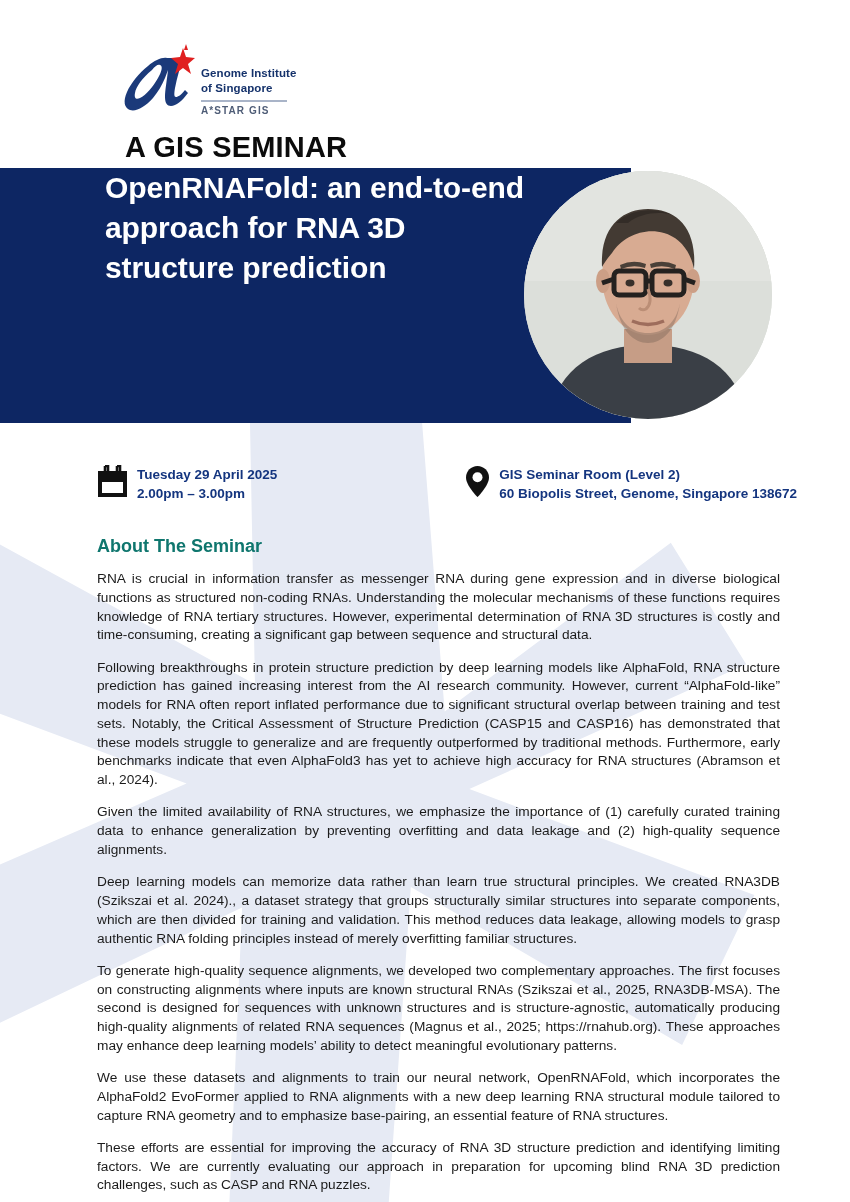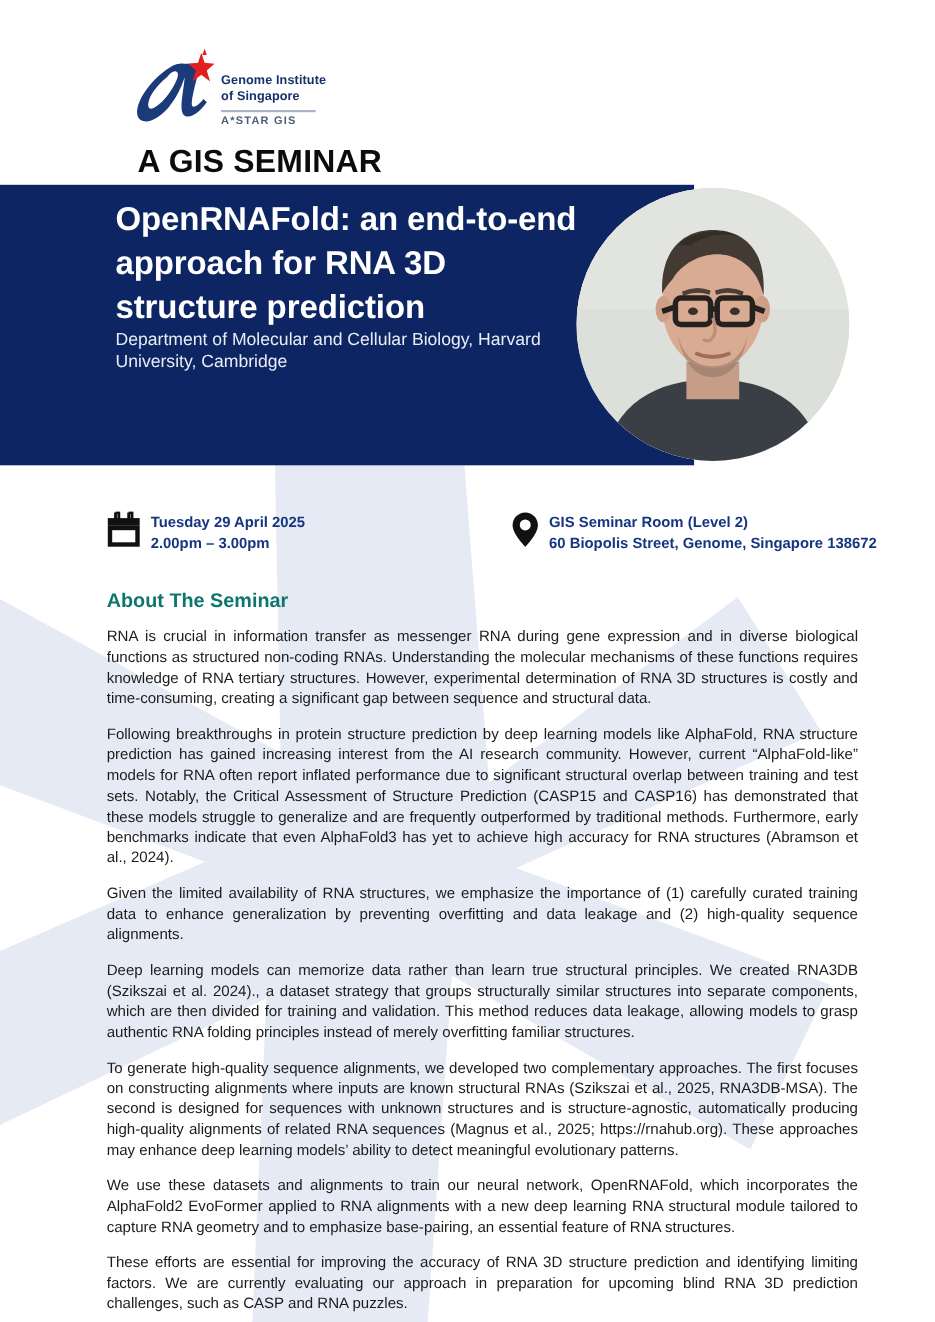--- a/index.html
+++ b/index.html
@@ -70,21 +70,21 @@
   
   #banner {
     position: absolute;
     left: 0; top: 168px;
     width: 631px; height: 255px;
     background: #0d2663;
     z-index: 1;
   }
   #banner-inner {
     position: absolute;
-    left: 105px; top: 180px;
+    left: 105px; top: 168px;
     width: 420px;
     z-index: 3;
   }
   #talk-title {
     font-size: 30px;
     font-weight: bold;
     color: #ffffff;
     line-height: 1.33;
     letter-spacing: -.1px;
   }
@@ -183,21 +183,20 @@
     <div class="l3">A*STAR GIS</div>
   </div>
 </div>
 
 <div id="seminar-kicker">A GIS SEMINAR</div>
 
 <div id="banner"></div>
 
 <div id="banner-inner">
   <div id="talk-title">OpenRNAFold: an end-to-end approach for RNA 3D structure prediction</div>
-  <div id="speaker-affil">Department of Molecular and Cellular Biology, Harvard University, Cambridge</div>
 </div>
 
 <div id="portrait">
   <svg viewBox="0 0 248 248">
     <rect width="248" height="248" fill="#dcdfda"></rect>
     <rect y="0" width="248" height="110" fill="#e2e4e0"></rect>
 
     <path d="M 24 248 C 34 196 72 174 124 174 C 176 174 214 196 224 248 Z" fill="#3a3f46"></path>
 
     <path d="M 100 158 h 48 v 34 h -48 z" fill="#c69d86"></path>

